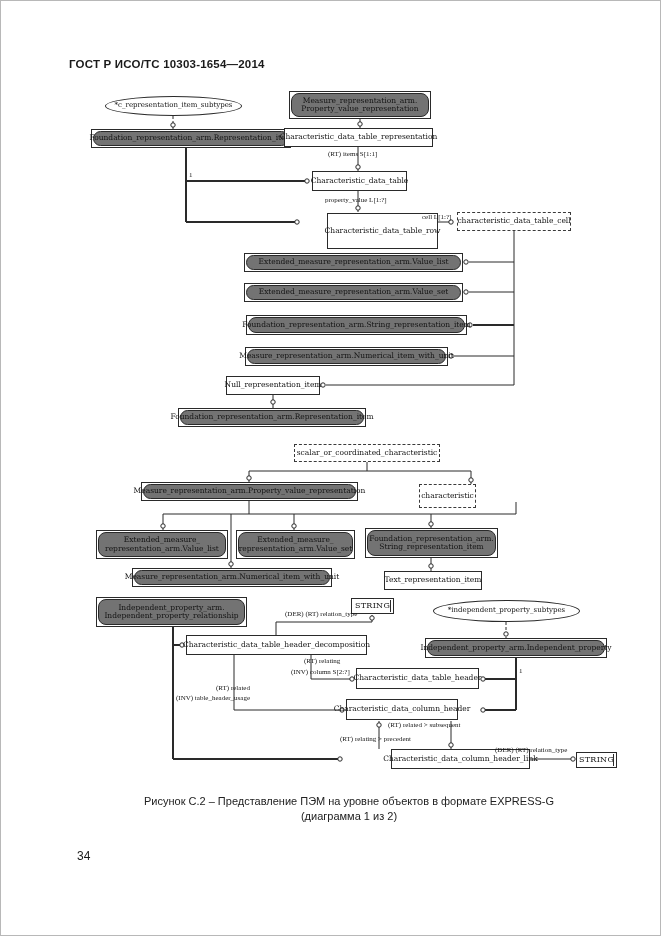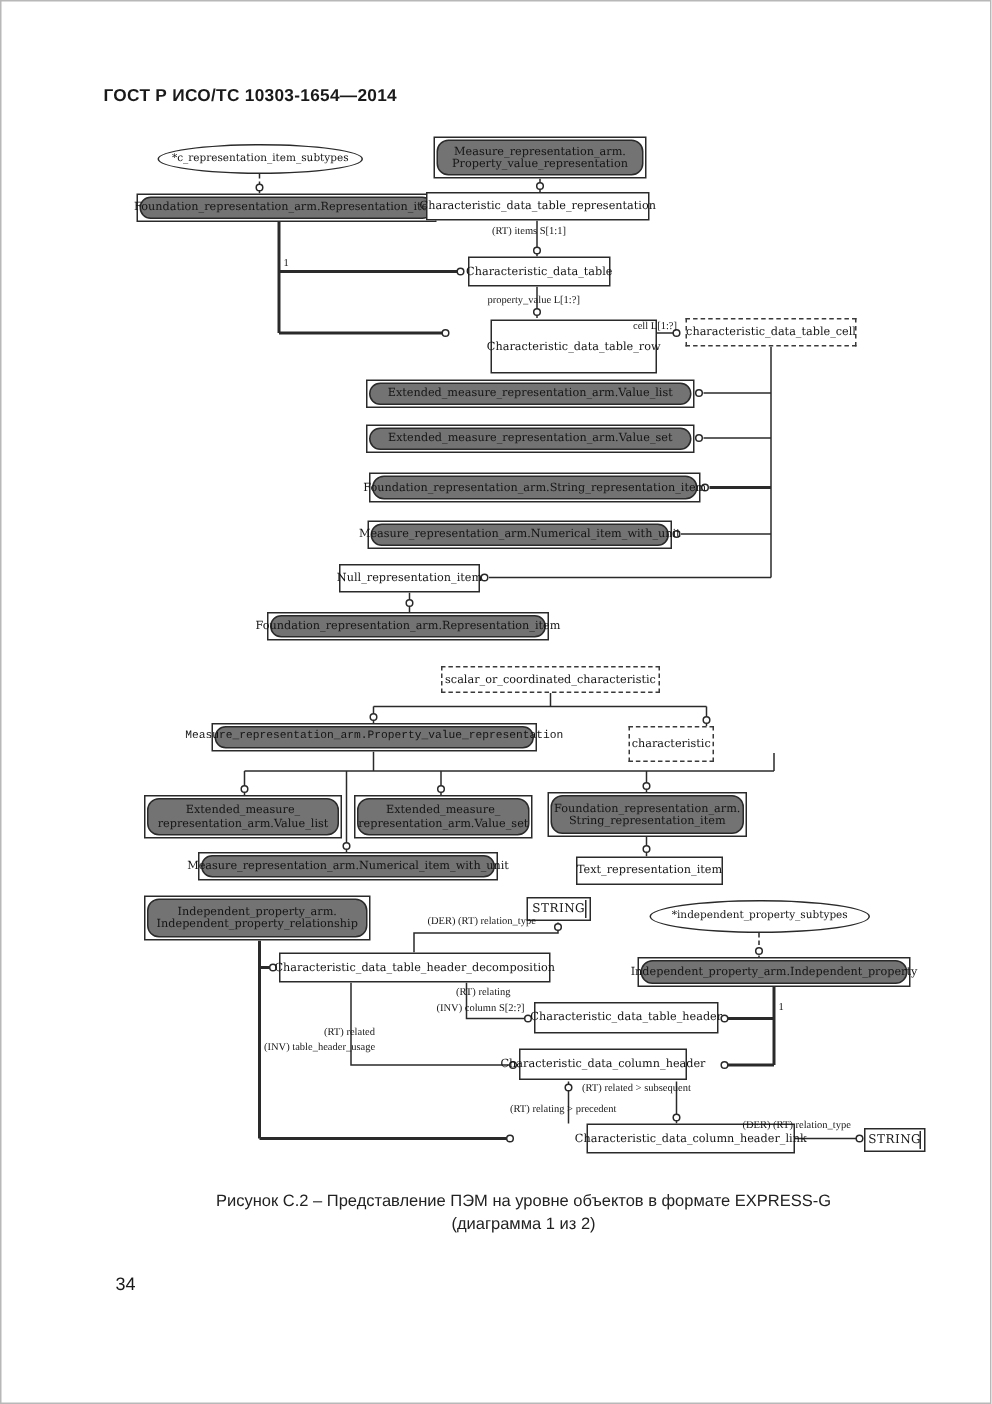--- a/index.html
+++ b/index.html
@@ -175,21 +175,21 @@
         <span>Null_representation_item</span>
       </div>
       <div class="node ref" style="left: 177px; top: 407px; width: 188px; height: 19px;">
         <div class="inner">
           <span>Foundation_representation_arm.Representation_item</span>
         </div>
       </div>
       <div class="node dashed" style="left: 293px; top: 443px; width: 146px; height: 18px;">
         <span>scalar_or_coordinated_characteristic</span>
       </div>
-      <div class="node ref" style="left: 140px; top: 481px; width: 217px; height: 19px; font-family: Liberation Mono, monospace;">
+      <div class="node ref" style="left: 140px; top: 481px; width: 217px; height: 19px;">
         <div class="inner">
           <span>Measure_representation_arm.Property_value_representation</span>
         </div>
       </div>
       <div class="node dashed" style="left: 418px; top: 483px; width: 57px; height: 24px;">
         <span>characteristic</span>
       </div>
       <div class="node ref" style="left: 95px; top: 529px; width: 132px; height: 29px;">
         <div class="inner">
           <span>Extended_measure_</span>

